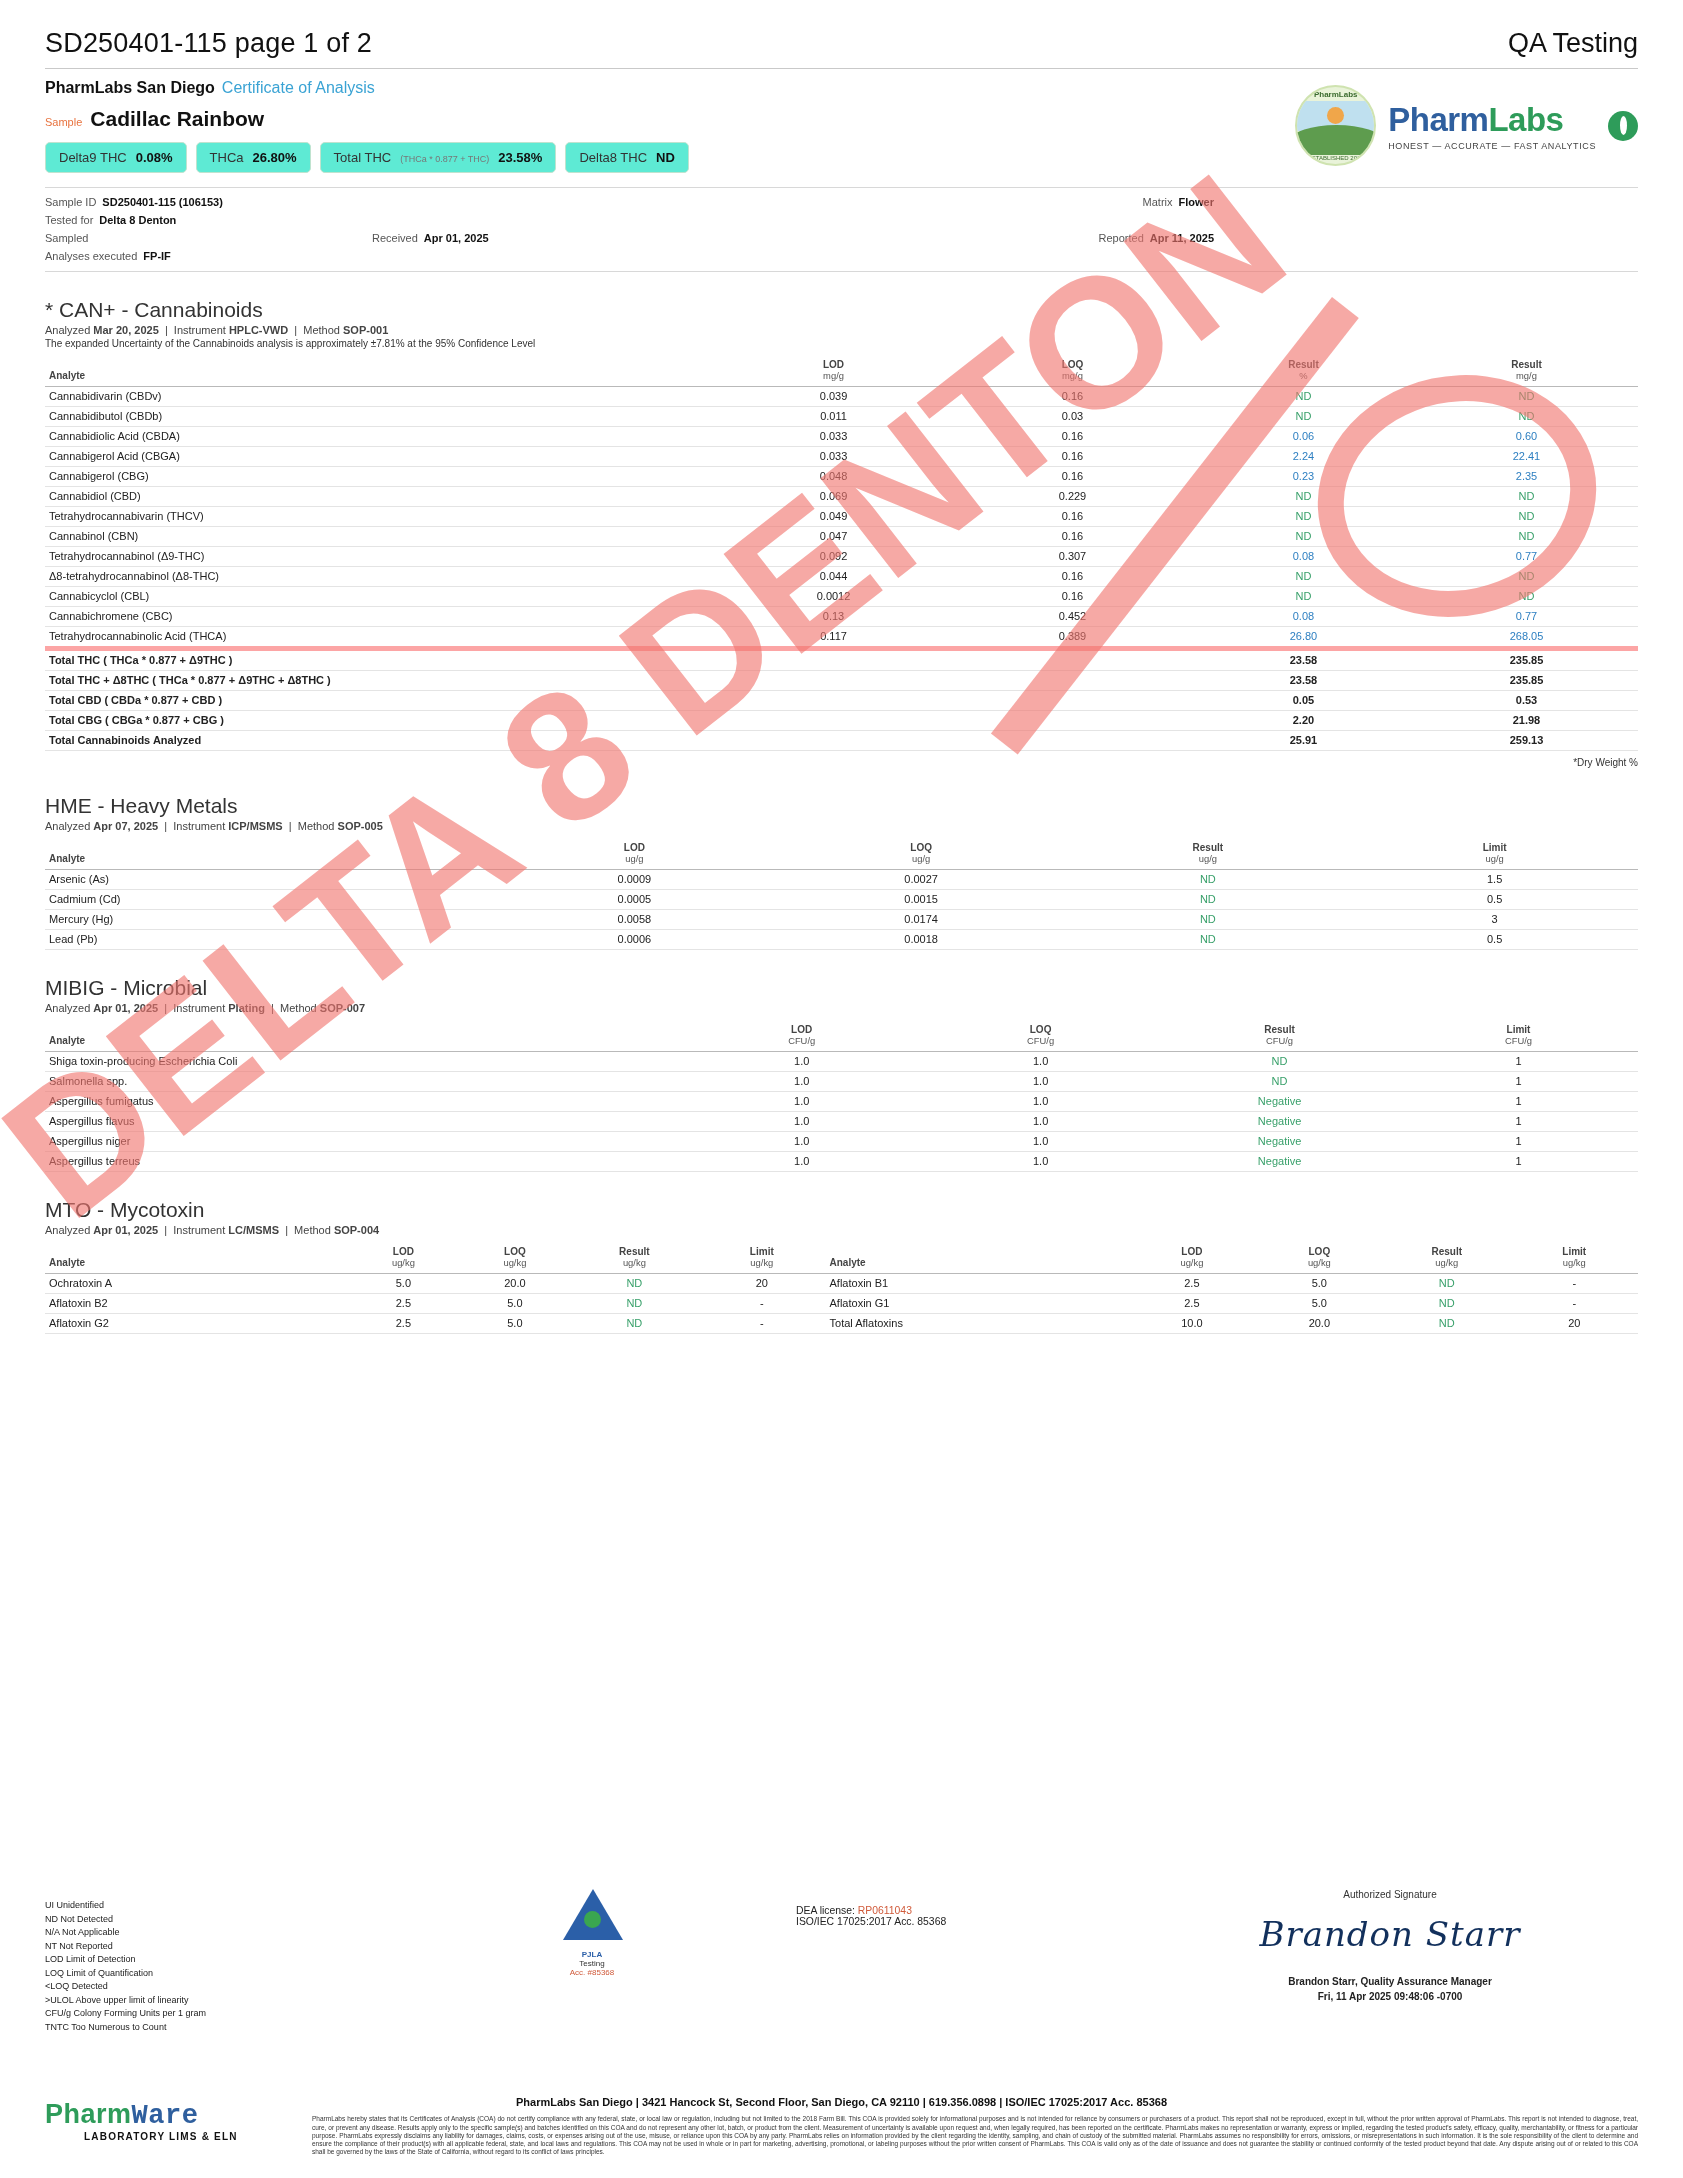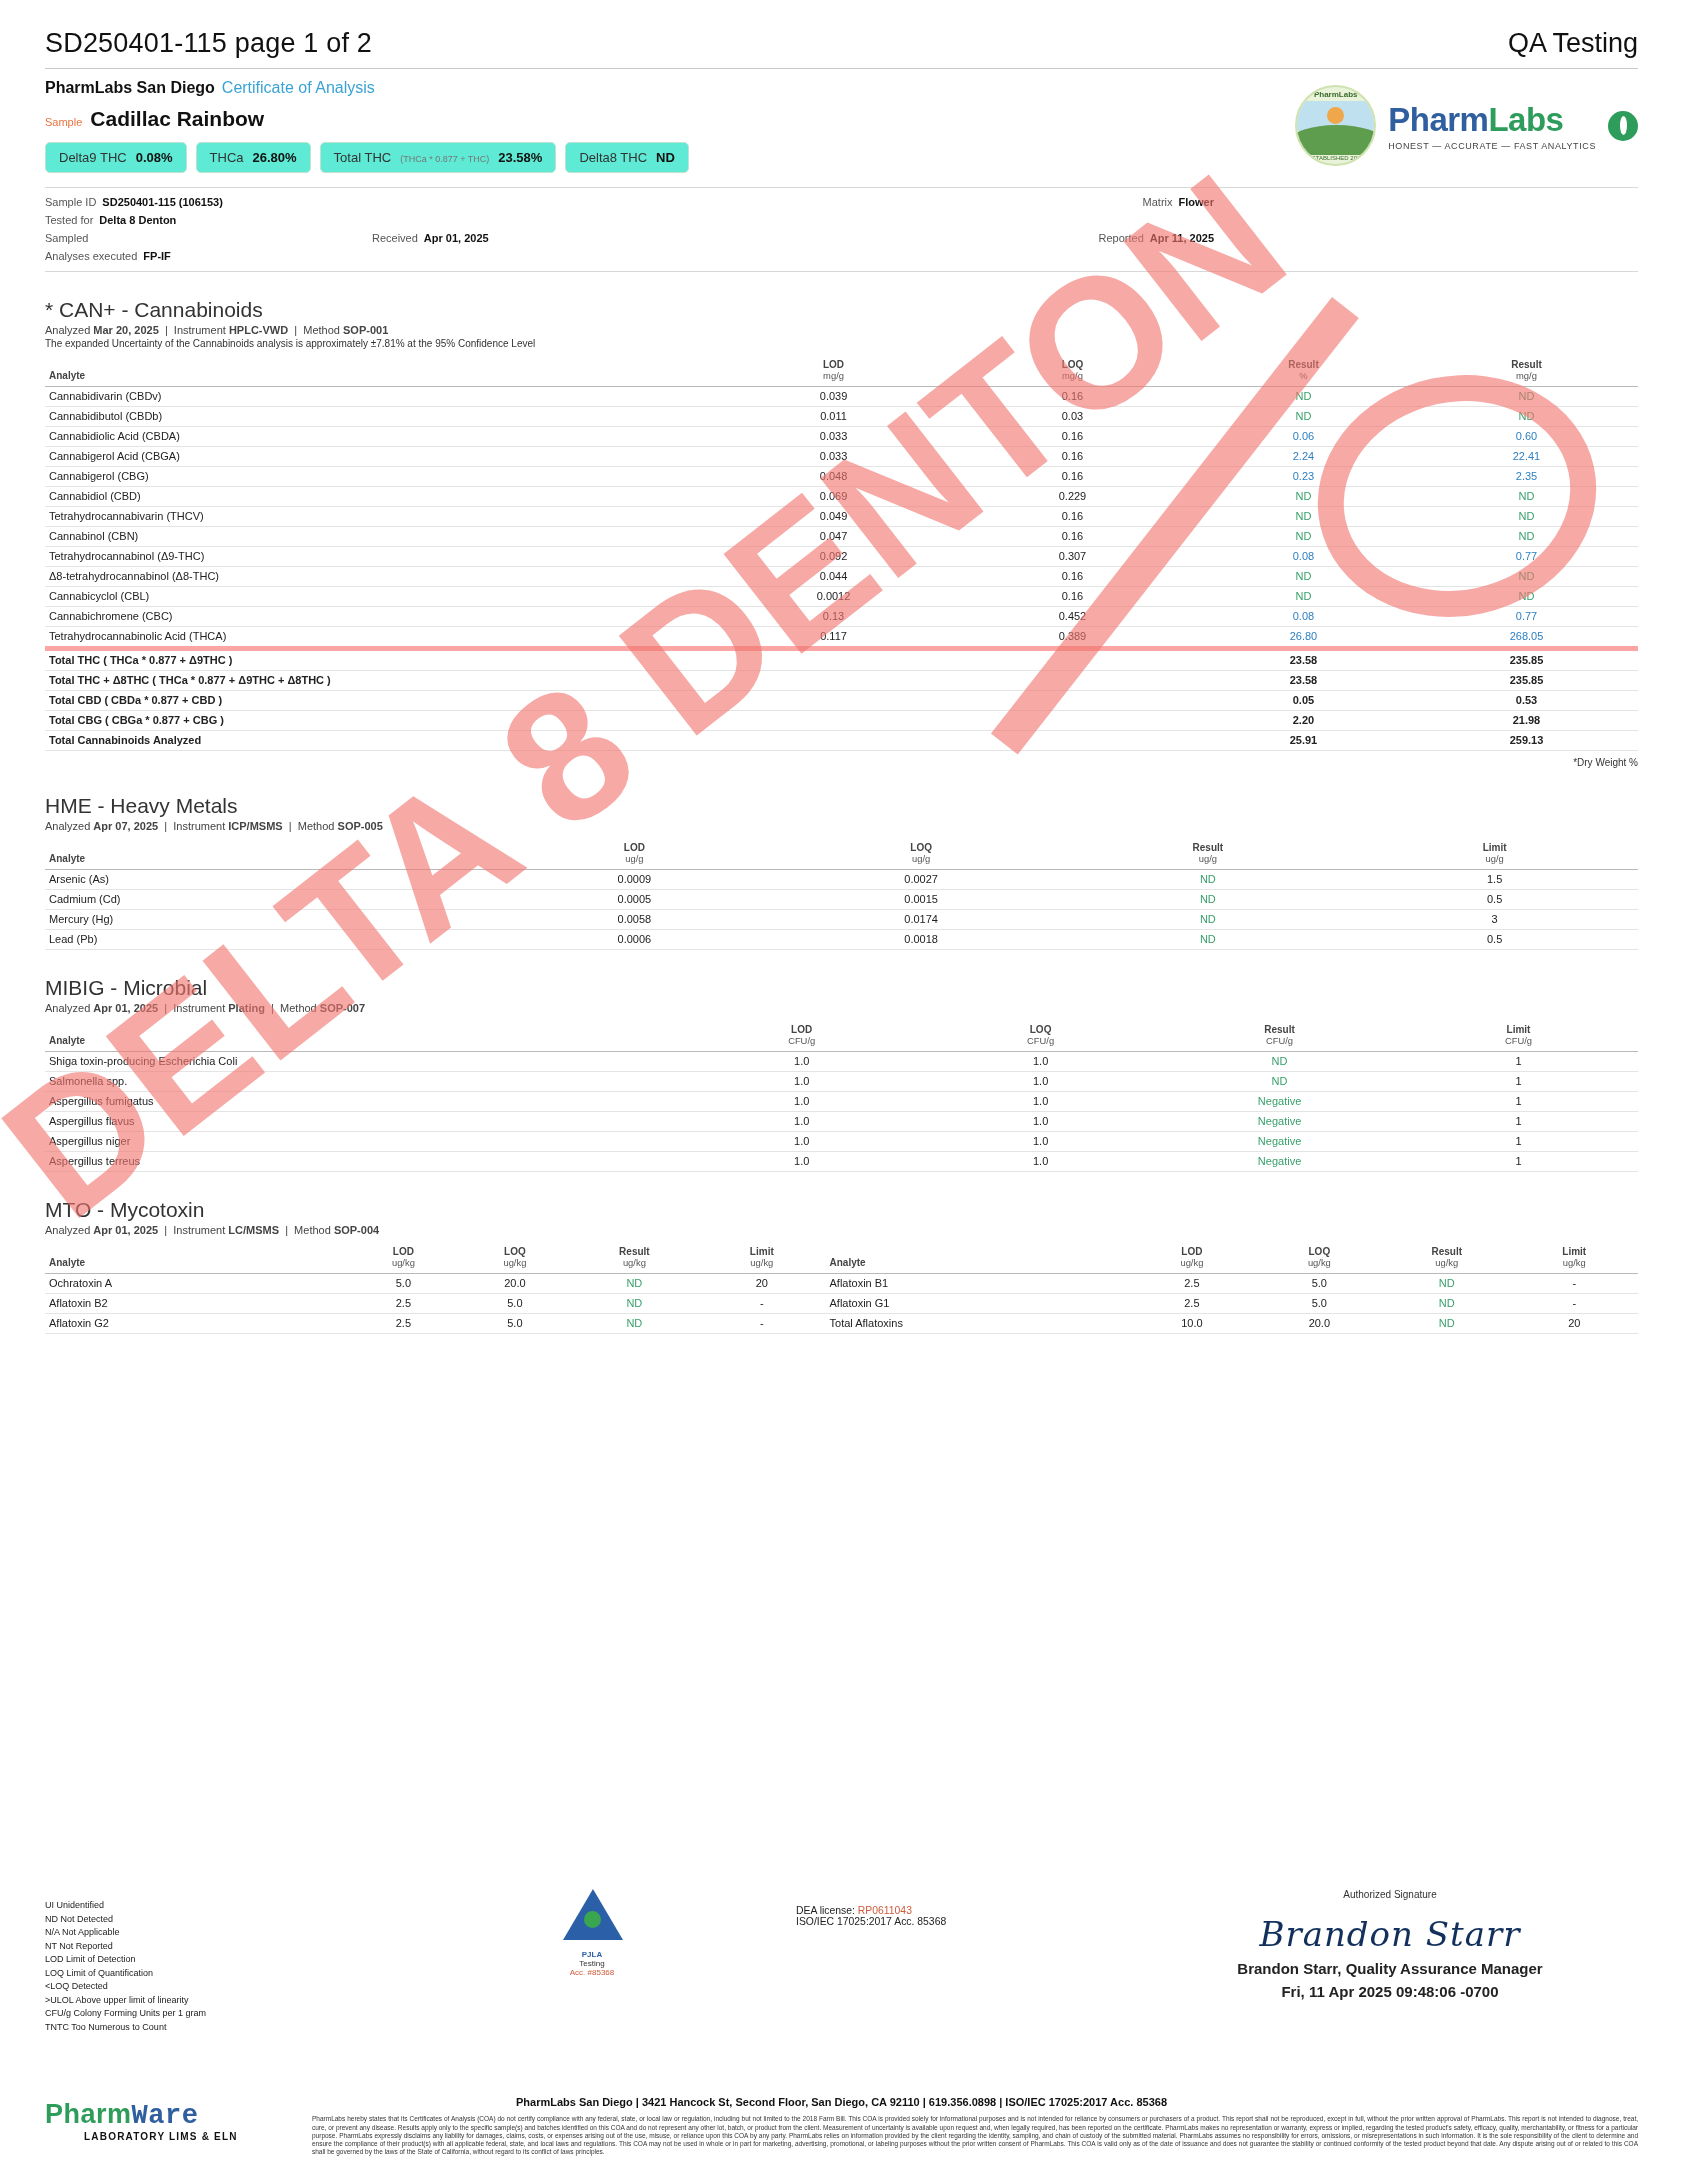--- a/index.html
+++ b/index.html
@@ -73,21 +73,21 @@
   .val-num{color:#2d7fc1;}
   .val-neg{color:#38a06a;}
   .dry{font-size:10px;text-align:right;color:#333;margin-top:6px;}
   .legend{font-size:9px;line-height:1.5;color:#222;}
   .foot-mid{position:absolute;left:475px;top:0;text-align:left;font-size:10.4px;color:#222;}
   .foot-mid .dea span{color:#d05a3a;}
   .pjla{position:absolute;left:495px;top:-10px;width:104px;text-align:center;font-size:8px;color:#333;}
   .sign{position:absolute;right:40px;top:-10px;width:416px;text-align:center;}
   .sign-lbl{font-size:10px;color:#333;}
   .sign-name{font-family:"DejaVu Serif",serif;font-style:italic;font-size:34px;color:#12305c;margin-top:14px;letter-spacing:1px;}
-  .sign-meta{font-size:15px;font-weight:700;color:#222;margin-top:4px;line-height:1.5;}
+  .sign-meta{font-size:10px;font-weight:700;color:#222;margin-top:20px;line-height:1.5;}
   .bottom{position:absolute;left:45px;right:45px;bottom:0;}
   .addr{text-align:center;font-size:11px;font-weight:700;color:#111;}
   .disclaimer{font-size:6.5px;line-height:1.25;color:#333;text-align:justify;margin-top:7px;margin-left:267px;}
   .pharmware{position:absolute;left:0;bottom:14px;}
   .pw-main{font-size:27px;font-weight:700;color:#2e9c5a;letter-spacing:0.5px;}
   .pw-main .blue{color:#2f5f9e;font-family:Liberation Mono, monospace;}
   .pw-sub{font-size:10px;font-weight:700;color:#111;letter-spacing:1.2px;text-align:right;margin-left:39px;}
   
   .watermark{
     position:absolute;left:0;top:0;width:1683px;height:2178px;

